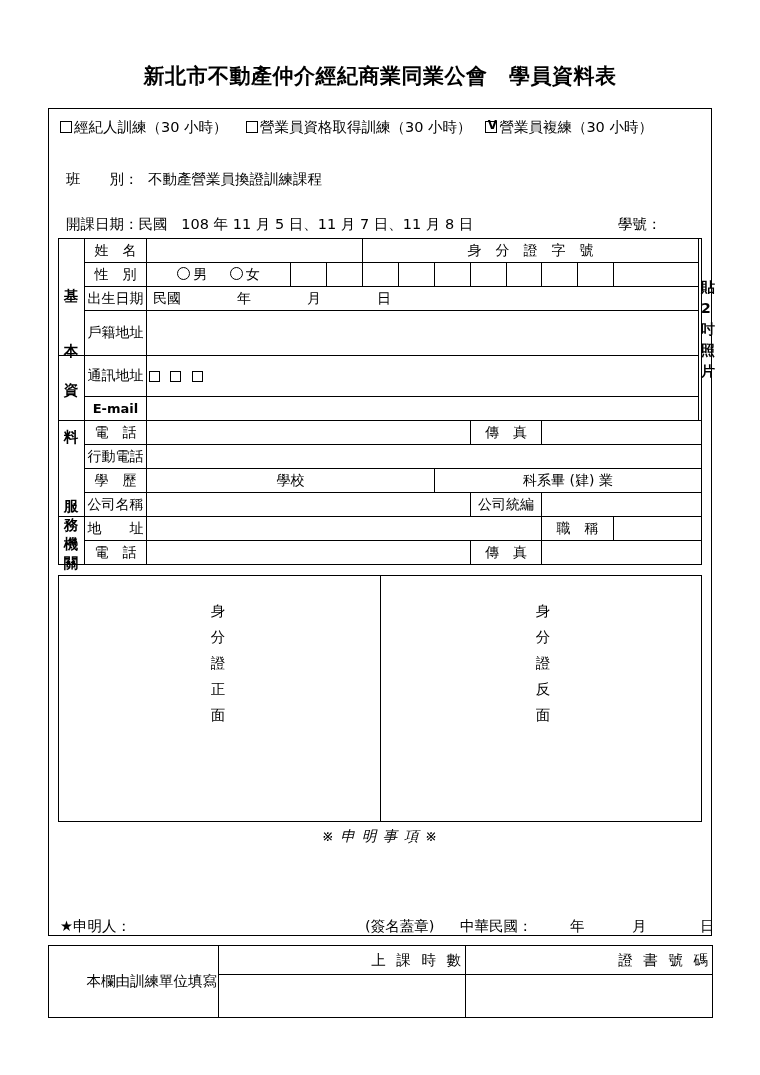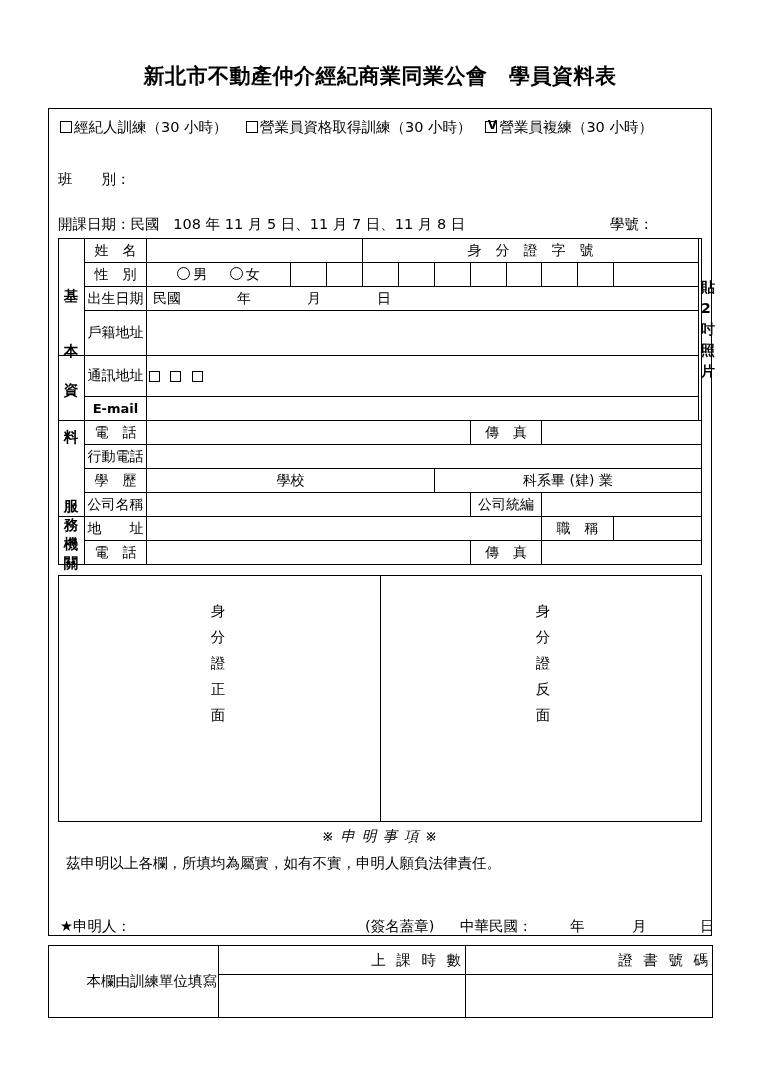--- a/index.html
+++ b/index.html
@@ -64,20 +64,21 @@
     font-size: 12px;
     line-height: 13px;
     width: 12px;
     text-align: center;
     font-weight: bold;
   }
   .field-line {
     position: absolute;
     font-size: 14.5px;
     white-space: nowrap;
+    margin-left: 8px;
   }
   .lbl-class { left: 58px; top: 170px; }
   .val-class { left: 140px; top: 170px; }
   .lbl-date  { left: 58px; top: 215px; }
   .lbl-sno   { left: 610px; top: 215px; }
 
   
   .grid {
     position: absolute;
     left: 58px;
@@ -200,20 +201,21 @@
 
   <div class="chk-row">
     <span><span class="chkbox"></span><span>經紀人訓練（30 小時）</span></span>
     &nbsp;&nbsp;
     <span><span class="chkbox"></span><span>營業員資格取得訓練（30 小時）</span></span>
     &nbsp;
     <span><span class="chkbox checked"></span><span>營業員複練（30 小時）</span></span>
   </div>
 
   <div class="field-line lbl-class">班　　別：</div>
+  <div class="field-line val-class">不動產營業員換證訓練課程</div>
 
   <div class="field-line lbl-date">
     <span>開課日期：民國</span>
     &nbsp;&nbsp;<span>108 年 11 月 5 日、11 月 7 日、11 月 8 日</span>
   </div>
   <div class="field-line lbl-sno">學號：</div>
 
   <table class="grid">
     <colgroup>
       <col style="width:26px">
@@ -364,21 +366,20 @@
     <div class="idlabel" style="left:475px;top:22px;">
       <div>身</div>
       <div>分</div>
       <div>證</div>
       <div>反</div>
       <div>面</div>
     </div>
   </div>
 
   <div class="decl-title">※ 申 明 事 項 ※</div>
-  <div class="decl-body">茲申明以上各欄，所填均為屬實，如有不實，申明人願負法律責任。</div>
 
   <div class="sign-row">
     <span class="seg" style="left:0;">★申明人：</span>
     <span class="seg" style="left:305px;">(簽名蓋章)</span>
     <span class="seg" style="left:400px;">中華民國：</span>
     <span class="seg" style="left:510px;">年</span>
     <span class="seg" style="left:572px;">月</span>
     <span class="seg" style="left:640px;">日</span>
   </div>
 

